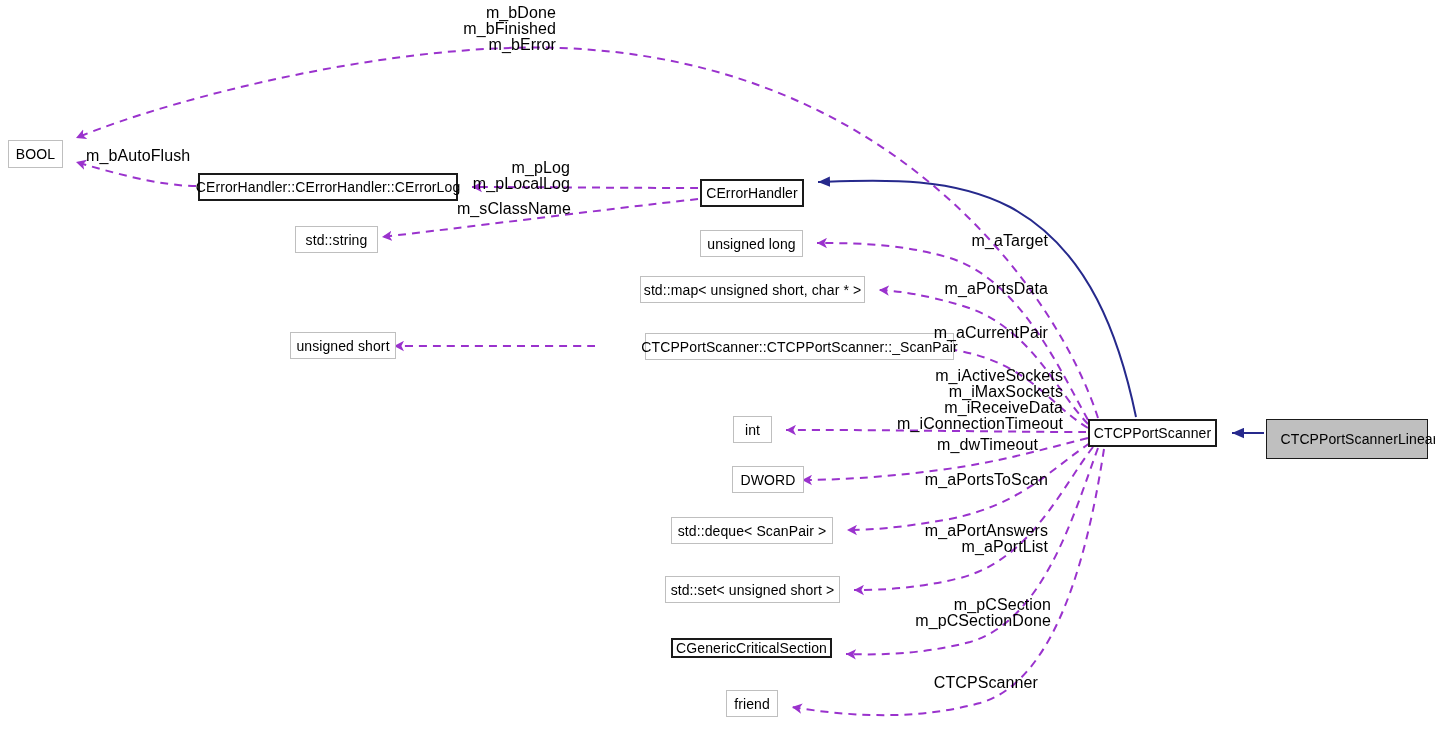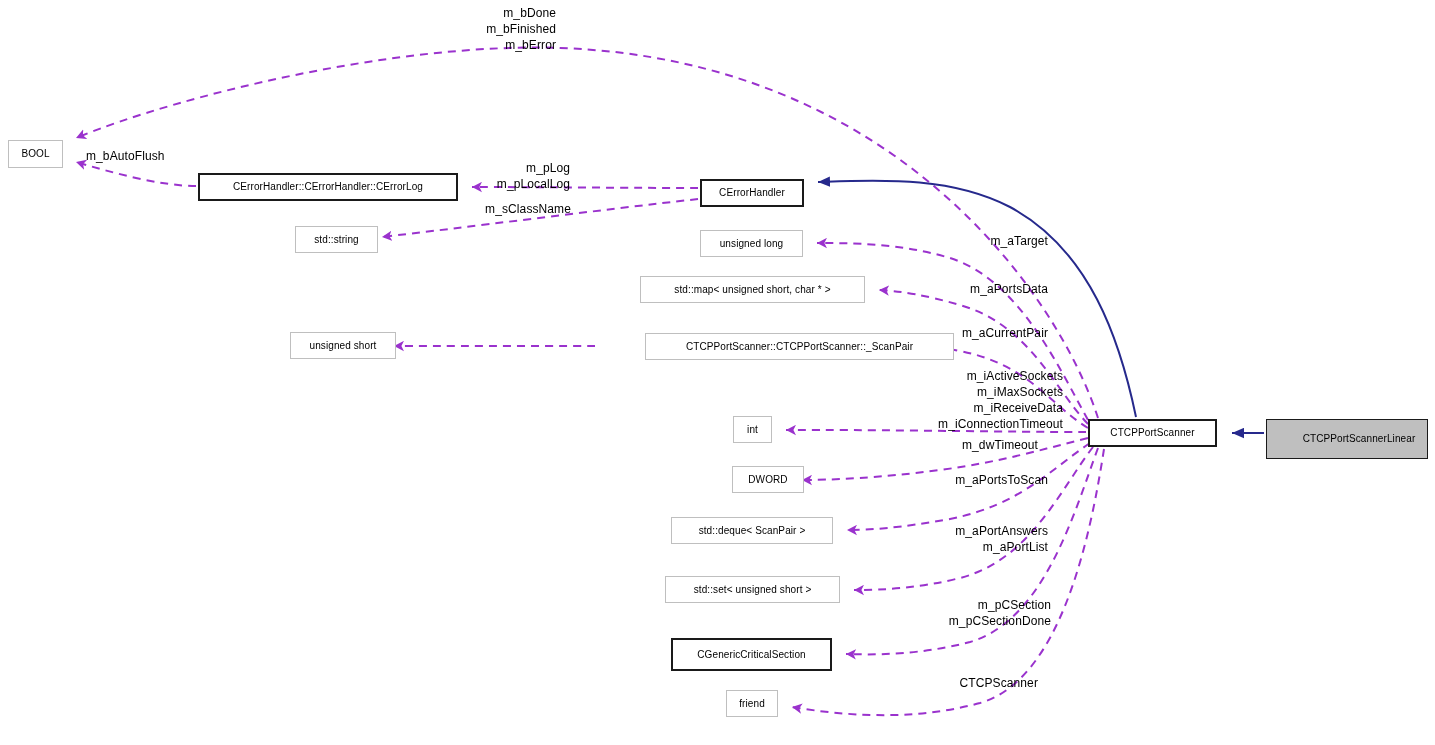--- a/index.html
+++ b/index.html
@@ -25,36 +25,36 @@
     height: 745px;
   }
   .node {
     position: absolute;
     box-sizing: border-box;
     display: flex;
     align-items: center;
     justify-content: center;
     background: #ffffff;
     border: 1px solid #bfbfbf;
-    font-size: 10px;
+    font-size: 14px;
     color: #000000;
     line-height: 1;
     white-space: nowrap;
     letter-spacing: 0.1px;
   }
   .node.bold {
     border: 2px solid #1a1a1a;
   }
   .node.current {
     background: #bfbfbf;
     border: 1px solid #1a1a1a;
   }
   .edge-label {
     position: absolute;
-    font-size: 12px;
+    font-size: 16px;
     color: #000000;
     line-height: 16px;
     white-space: nowrap;
     letter-spacing: 0.1px;
   }
   .edge-label.right {
     text-align: right;
   }
   .edge-label.left {
     text-align: left;
@@ -155,21 +155,21 @@
   </div>
 
   <div class="node" style="left:665px; top:576px; width:175px; height:27px;">
     <span>std::set&lt; unsigned short &gt;</span>
   </div>
 
   <div class="node" style="left:671px; top:517px; width:162px; height:27px;">
     <span>std::deque&lt; ScanPair &gt;</span>
   </div>
 
-  <div class="node bold" style="left:671px; top:638px; width:161px; height:33px;">
+  <div class="node bold" style="left:671px; top:638px; width:161px; height:20px;">
     <span>CGenericCriticalSection</span>
   </div>
 
   <div class="node" style="left:726px; top:690px; width:52px; height:27px;">
     <span>friend</span>
   </div>
 
   <div class="node bold" style="left:1088px; top:419px; width:129px; height:28px;">
     <span>CTCPPortScanner</span>
   </div>

